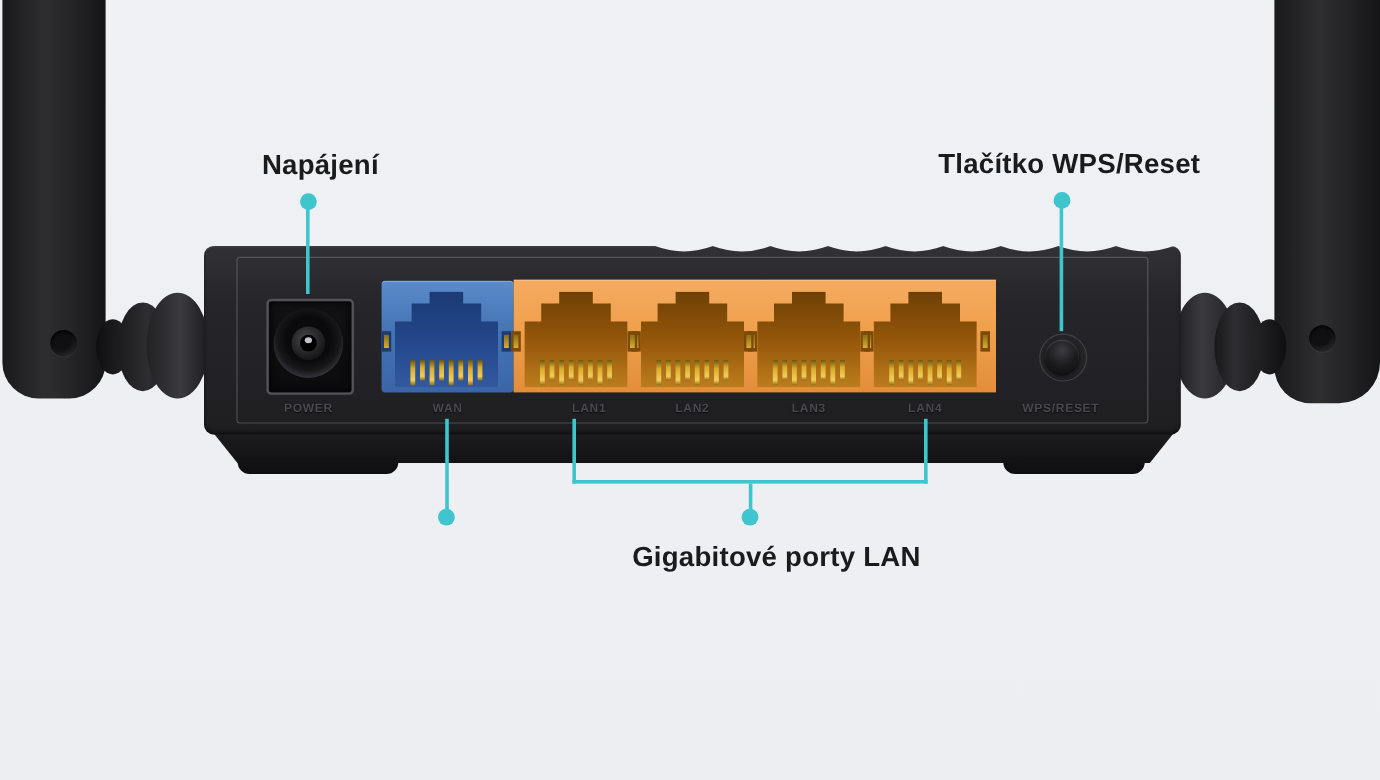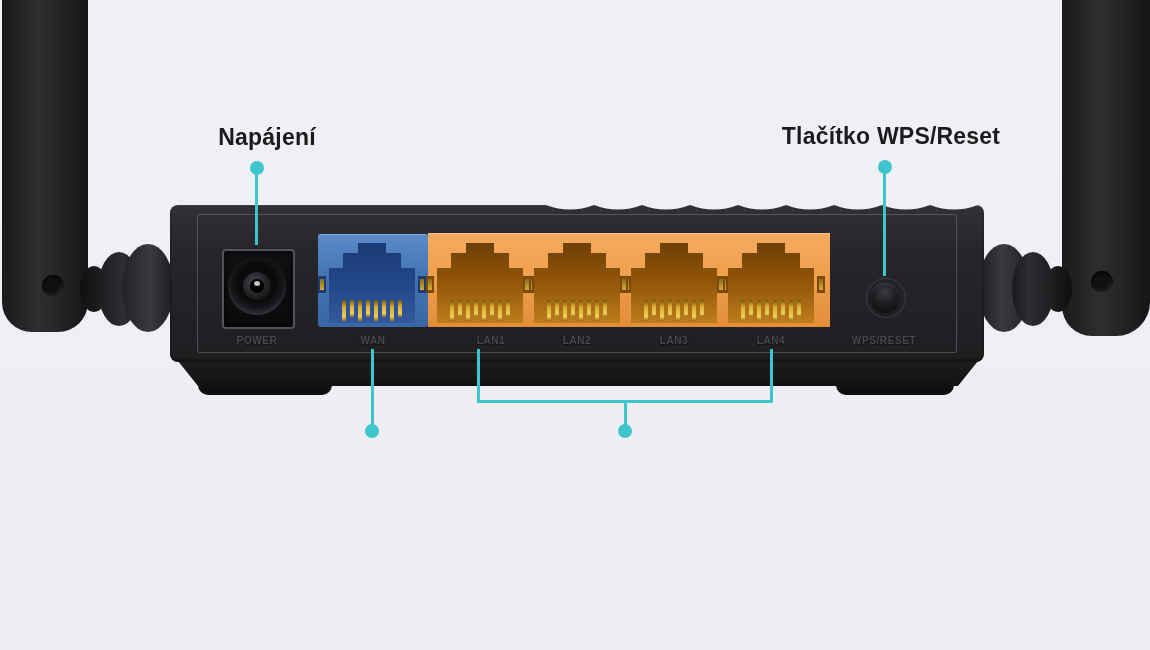--- a/index.html
+++ b/index.html
@@ -230,14 +230,15 @@
   <div class="tline" style="left:883px;top:172px;width:3px;height:104px;"></div>
 
   <div class="tline" style="left:371px;top:349px;width:3px;height:77px;"></div>
   <div class="tdot" style="left:365px;top:424px;"></div>
 
   <div class="tline" style="left:477px;top:349px;width:3px;height:54px;"></div>
   <div class="tline" style="left:770px;top:349px;width:3px;height:54px;"></div>
   <div class="tline" style="left:477px;top:400px;width:296px;height:3px;"></div>
   <div class="tline" style="left:624px;top:403px;width:3px;height:23px;"></div>
   <div class="tdot" style="left:618px;top:424px;"></div>
+  <div class="callout-label" style="left:647px;top:451px;">Gigabitové porty LAN</div>
 
 </div>
 
 </body></html>

